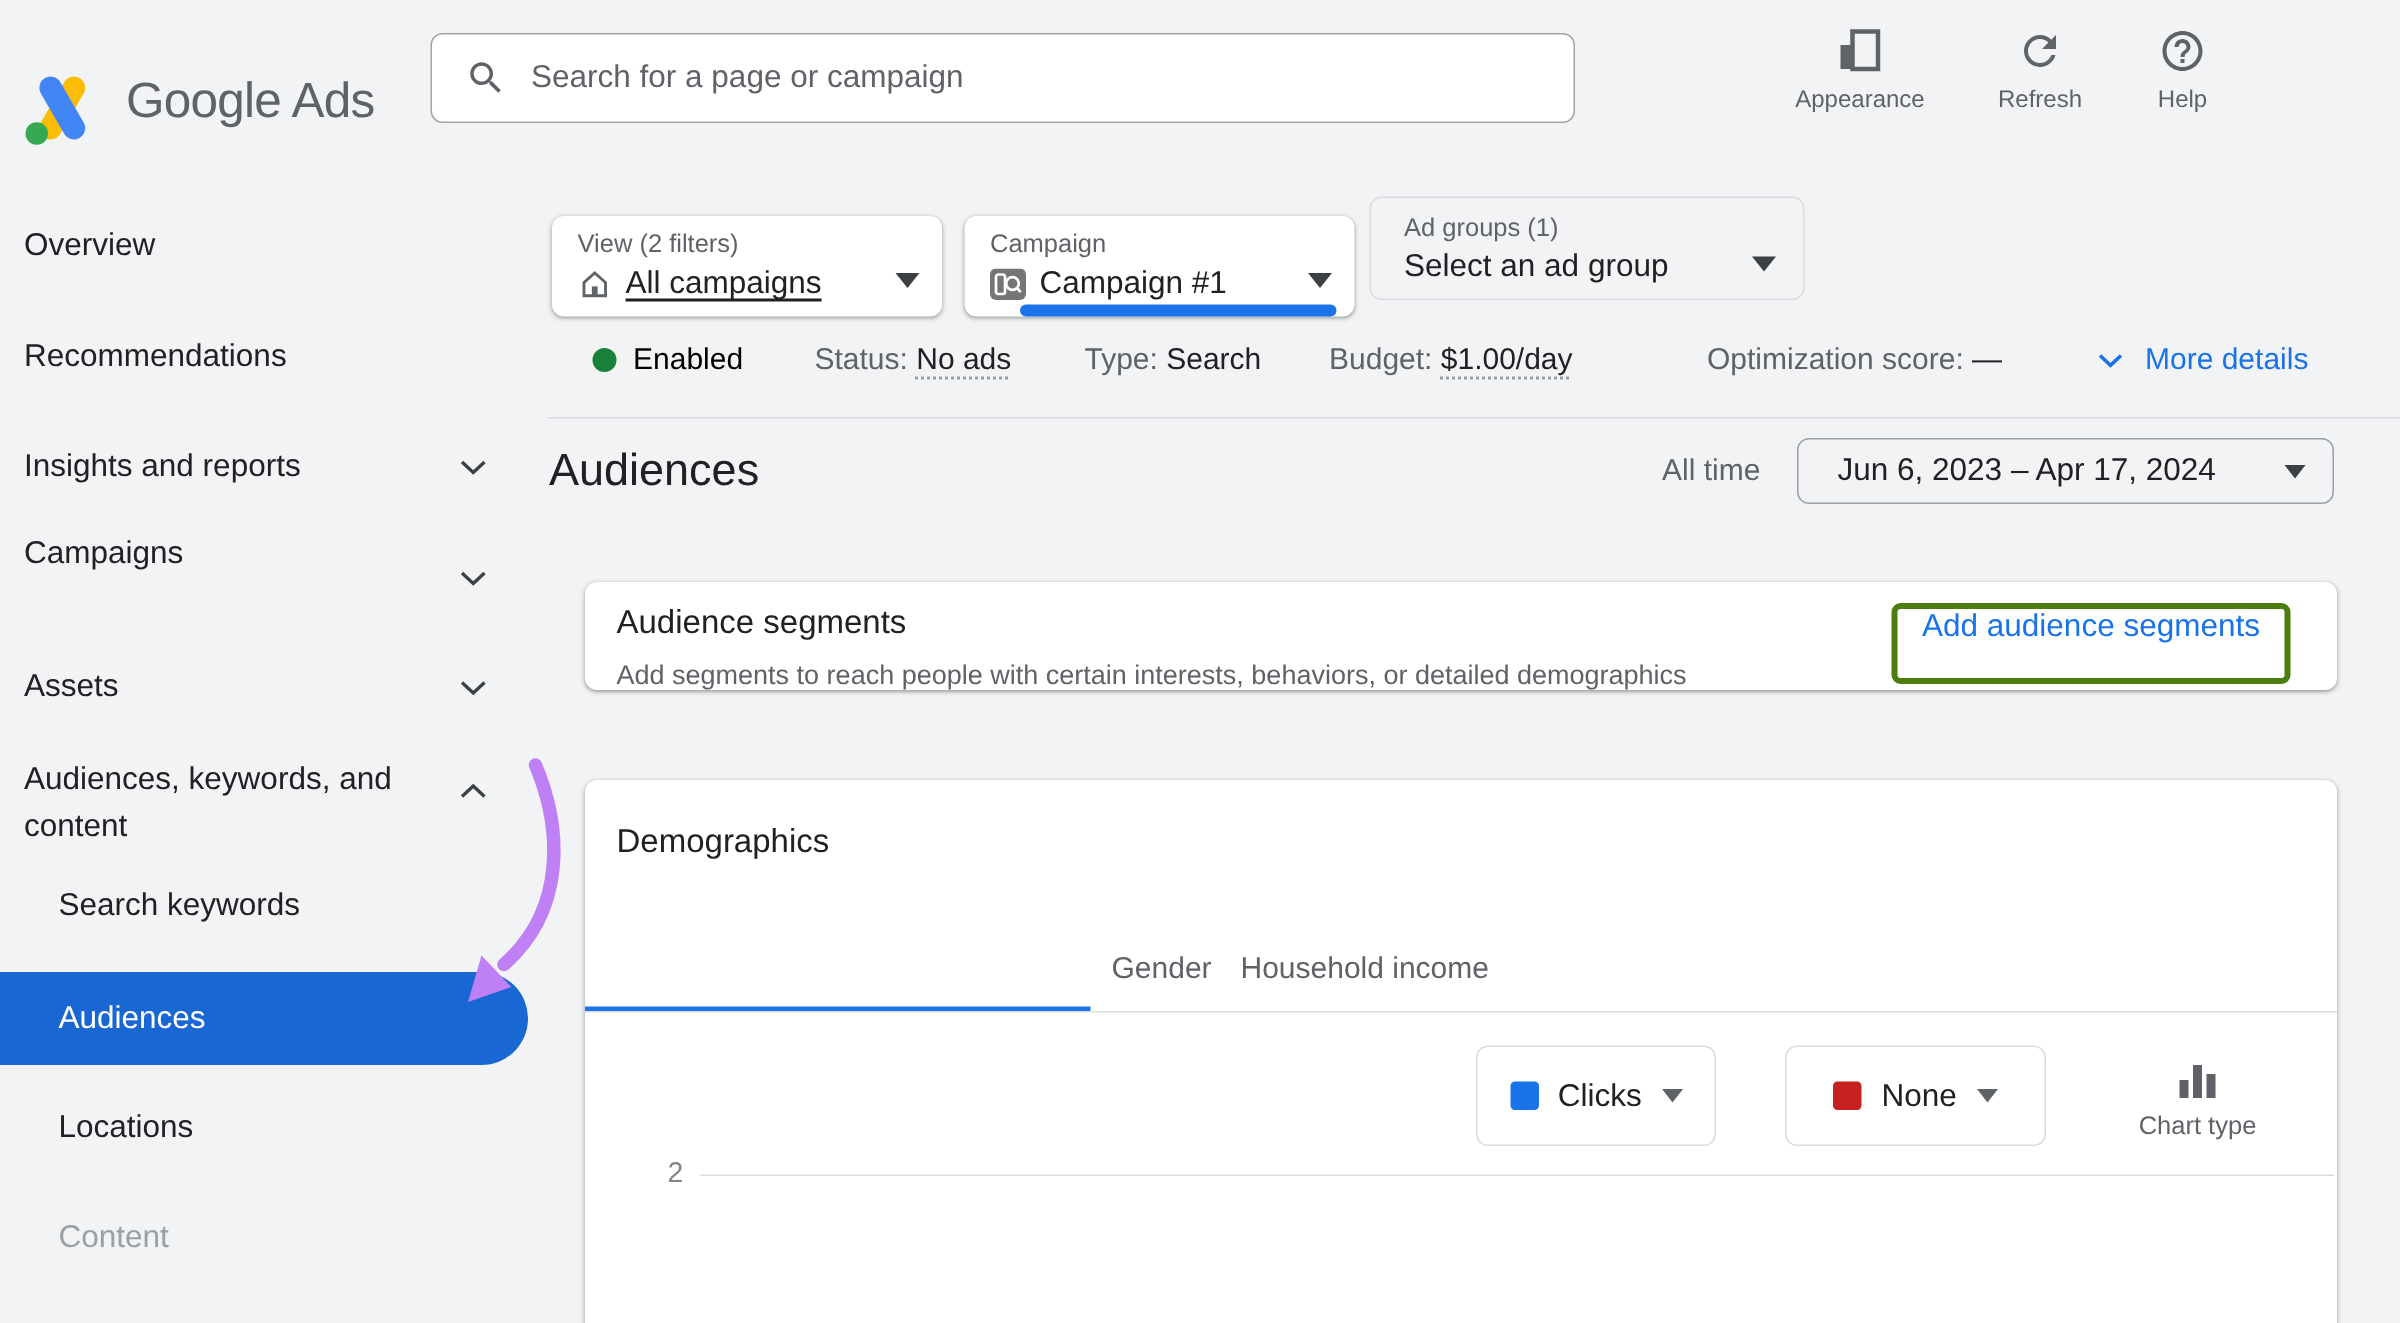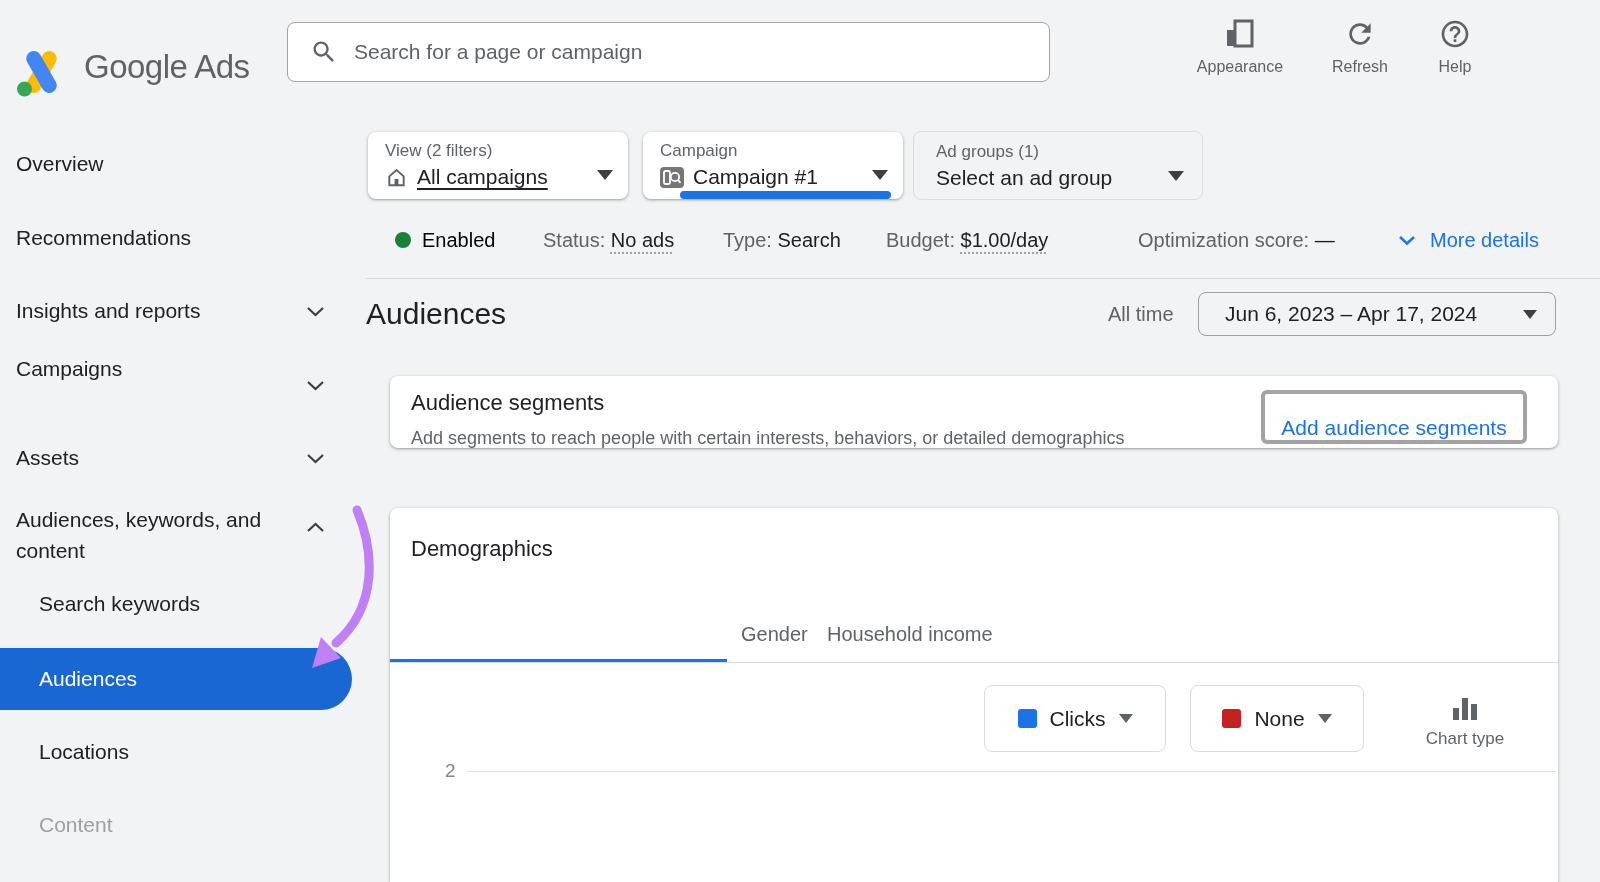--- a/index.html
+++ b/index.html
@@ -1,21 +1,21 @@
 <!DOCTYPE html>
 <html><head>
 <meta charset="utf-8">
 <style>
   * { margin:0; padding:0; box-sizing:border-box; }
   html,body { background:#e9ebee; }
   body { font-family:"Liberation Sans","DejaVu Sans",sans-serif; }
   #app { position:relative; width:1600px; height:882px; background:#f1f3f4; overflow:hidden; }
   .abs { position:absolute; }
   .card { background:#fff; border-radius:8px;
-          box-shadow:0 1px 2px rgba(60,64,67,.30), 0 1px 3px 1px rgba(60,64,67,.15); }
+          box-shadow:0 1px 2px rgba(60,64,67,.30), 0 1px 3px 1px rgba(60,64,67,.15);margin-top:12px; }
 
   
   .brand { left:14px; top:0; height:110px; display:flex; align-items:flex-start; gap:16px;margin-top:48px; }
   .brand-text { font-size:33px; font-weight:500; color:#5f6368; letter-spacing:-0.5px; }
   .searchbox { left:287px; top:22px; width:763px; height:60px; background:#fff;
                border:1px solid #a3a3a3; border-radius:8px; display:flex; align-items:center;
                gap:16px; padding:0 22px; }
   .search-ph { font-size:21px; color:#5f6368; }
   .tb-action { top:18px; width:130px; display:flex; flex-direction:column; align-items:center;
                gap:8px; cursor:pointer; background:none; border:none; }
@@ -57,29 +57,29 @@
   
   .divider { height:1px; background:#dadce0; }
   .page-title { font-size:30px; color:#202124; }
   .datebox { border:1px solid #9aa0a6; border-radius:8px; display:flex; align-items:center;
              justify-content:space-between; padding:0 18px 0 26px; font-size:21px; color:#202124;
              cursor:pointer; }
 
   
   .seg-title { font-size:22px; font-weight:500; color:#202124; }
   .seg-sub { font-size:18px; color:#5f6368; }
-  .cta-box { border:4px solid #a3a3a3; border-radius:6px; display:flex; align-items:flex-end;
+  .cta-box { border:4px solid #4d7c0f; border-radius:6px; display:flex; align-items:flex-start;
              justify-content:center; cursor:pointer; }
   .cta-box span { color:#1a73e8; font-size:21px; font-weight:500; }
 
   
   .tab { font-size:20px; color:#5f6368; cursor:pointer; }
   .tab-active { color:#202124; font-weight:500; }
   .tab-underline { background:#1a73e8; height:3px; }
-  .metric-box { width:182px; height:67px; border:1px solid #dadce0; border-radius:8px;
+  .metric-box { width:160px; height:67px; border:1px solid #dadce0; border-radius:8px;
                 display:flex; align-items:center; justify-content:center; gap:13px;
                 font-size:21px; color:#202124; cursor:pointer; background:#fff; }
   .sq { width:19px; height:19px; border-radius:3px; }
   .metric-box .caret { border-top-color:#5f6368; border-left-width:7px; border-right-width:7px;
                        border-top-width:9px; }
   .charttype { display:flex; flex-direction:column; align-items:center; gap:7px; cursor:pointer; }
   .charttype span { font-size:17px; color:#5f6368; }
   .ytick { font-size:19px; color:#80868b; }
   .gridline { height:1px; background:#dadce0; }
 </style>

